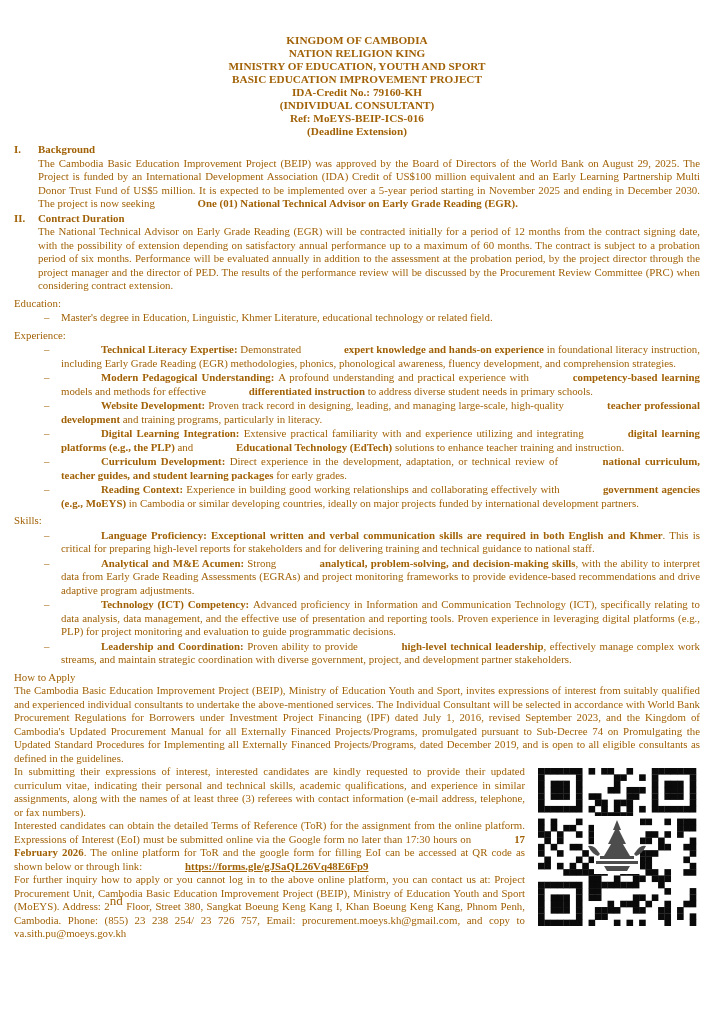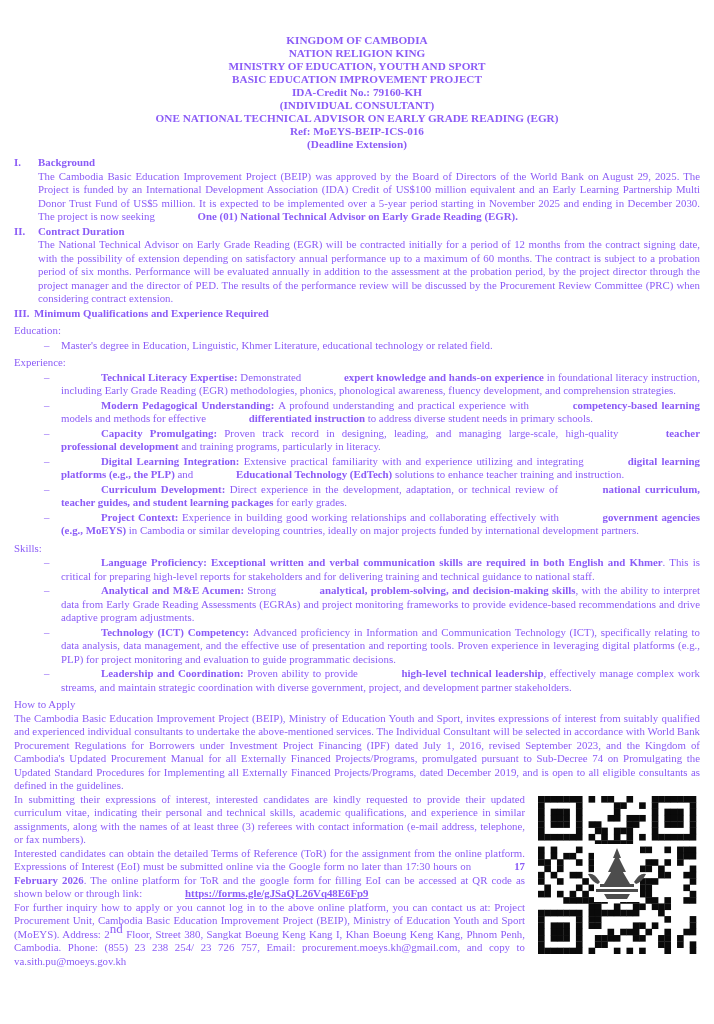--- a/index.html
+++ b/index.html
@@ -1,17 +1,17 @@
 <!DOCTYPE html>
 <html><head>
 <meta charset="utf-8">
 <style>
   html,body{margin:0;padding:0;background:#fff;}
   .page{
-    width:714px;height:1024px;background:#ffffff;color:#8b5cf6;
+    width:714px;height:1024px;background:#ffffff;color:#a16207;
     font-family:"Liberation Serif", serif;
     padding:34px 14px 0 14px;box-sizing:border-box;overflow:hidden;
   }
   .header{text-align:center;font-weight:bold;font-size:11.2px;line-height:13px;}
   .docbody{font-size:10.85px;line-height:13.5px;margin-top:5px;}
   .sec-head{font-weight:bold;display:flex;margin-top:1px;}
   .sec-num{flex:none;width:24px;}
   .sec-para{margin-left:24px;text-align:justify;}
   .sub-label{font-weight:normal;margin-top:4px;}
   .li{display:flex;margin-left:30px;margin-top:1px;}
@@ -32,74 +32,69 @@
 
 <div class="page">
 
   <div class="header">
     <div>KINGDOM OF CAMBODIA</div>
     <div>NATION RELIGION KING</div>
     <div>MINISTRY OF EDUCATION, YOUTH AND SPORT</div>
     <div>BASIC EDUCATION IMPROVEMENT PROJECT</div>
     <div>IDA-Credit No.: 79160-KH</div>
     <div>(INDIVIDUAL CONSULTANT)</div>
-    <div>ONE NATIONAL TECHNICAL ADVISOR ON EARLY GRADE READING (EGR)</div>
     <div>Ref: MoEYS-BEIP-ICS-016</div>
     <div>(Deadline Extension)</div>
   </div>
 
   <div class="docbody">
 
     <div class="sec-head">
       <span class="sec-num">I.</span>
       <span>Background</span>
     </div>
     <div class="sec-para"><span>The Cambodia Basic Education Improvement Project (BEIP) was approved by the Board of Directors of the World Bank on August 29, 2025. The Project is funded by an International Development Association (IDA) Credit of US$100 million equivalent and an Early Learning Partnership Multi Donor Trust Fund of US$5 million. It is expected to be implemented over a 5-year period starting in November 2025 and ending in December 2030. The project is now seeking </span><span class="b">One (01) National Technical Advisor on Early Grade Reading (EGR).</span></div>
 
     <div class="sec-head">
       <span class="sec-num">II.</span>
       <span>Contract Duration</span>
     </div>
     <div class="sec-para"><span>The National Technical Advisor on Early Grade Reading (EGR) will be contracted initially for a period of 12 months from the contract signing date, with the possibility of extension depending on satisfactory annual performance up to a maximum of 60 months. The contract is subject to a probation period of six months. Performance will be evaluated annually in addition to the assessment at the probation period, by the project director through the project manager and the director of PED. The results of the performance review will be discussed by the Procurement Review Committee (PRC) when considering contract extension.</span></div>
 
-    <div class="sec-head">
-      <span class="sec-num" style="width:20px;">III.</span>
-      <span>Minimum Qualifications and Experience Required</span>
-    </div>
 
     <div class="sub-label">Education:</div>
     <div class="li">
       <span class="mark">–</span>
       <span class="litxt"><span>Master's degree in Education, Linguistic, Khmer Literature, educational technology or related field.</span></span>
     </div>
 
     <div class="sub-label">Experience:</div>
     <div class="li">
       <span class="mark">–</span>
       <span class="litxt"><span class="b">Technical Literacy Expertise: </span><span>Demonstrated </span><span class="b">expert knowledge and hands-on experience</span><span> in foundational literacy instruction, including Early Grade Reading (EGR) methodologies, phonics, phonological awareness, fluency development, and comprehension strategies.</span></span>
     </div>
     <div class="li">
       <span class="mark">–</span>
       <span class="litxt"><span class="b">Modern Pedagogical Understanding: </span><span>A profound understanding and practical experience with </span><span class="b">competency-based learning</span><span> models and methods for effective </span><span class="b">differentiated instruction</span><span> to address diverse student needs in primary schools.</span></span>
     </div>
     <div class="li">
       <span class="mark">–</span>
-      <span class="litxt"><span class="b">Capacity Promulgating: </span><span>Proven track record in designing, leading, and managing large-scale, high-quality </span><span class="b">teacher professional development</span><span> and training programs, particularly in literacy.</span></span>
+      <span class="litxt"><span class="b">Website Development: </span><span>Proven track record in designing, leading, and managing large-scale, high-quality </span><span class="b">teacher professional development</span><span> and training programs, particularly in literacy.</span></span>
     </div>
     <div class="li">
       <span class="mark">–</span>
       <span class="litxt"><span class="b">Digital Learning Integration: </span><span>Extensive practical familiarity with and experience utilizing and integrating </span><span class="b">digital learning platforms (e.g., the PLP)</span><span> and </span><span class="b">Educational Technology (EdTech)</span><span> solutions to enhance teacher training and instruction.</span></span>
     </div>
     <div class="li">
       <span class="mark">–</span>
       <span class="litxt"><span class="b">Curriculum Development: </span><span>Direct experience in the development, adaptation, or technical review of </span><span class="b">national curriculum, teacher guides, and student learning packages</span><span> for early grades.</span></span>
     </div>
     <div class="li">
       <span class="mark">–</span>
-      <span class="litxt"><span class="b">Project Context: </span><span>Experience in building good working relationships and collaborating effectively with </span><span class="b">government agencies (e.g., MoEYS)</span><span> in Cambodia or similar developing countries, ideally on major projects funded by international development partners.</span></span>
+      <span class="litxt"><span class="b">Reading Context: </span><span>Experience in building good working relationships and collaborating effectively with </span><span class="b">government agencies (e.g., MoEYS)</span><span> in Cambodia or similar developing countries, ideally on major projects funded by international development partners.</span></span>
     </div>
 
     <div class="sub-label">Skills:</div>
     <div class="li">
       <span class="mark">–</span>
       <span class="litxt"><span class="b">Language Proficiency: Exceptional written and verbal communication skills are required in both English and Khmer</span><span>. This is critical for preparing high-level reports for stakeholders and for delivering training and technical guidance to national staff.</span></span>
     </div>
     <div class="li">
       <span class="mark">–</span>
       <span class="litxt"><span class="b">Analytical and M&amp;E Acumen: </span><span>Strong </span><span class="b">analytical, problem-solving, and decision-making skills</span><span>, with the ability to interpret data from Early Grade Reading Assessments (EGRAs) and project monitoring frameworks to provide evidence-based recommendations and drive adaptive program adjustments.</span></span>

